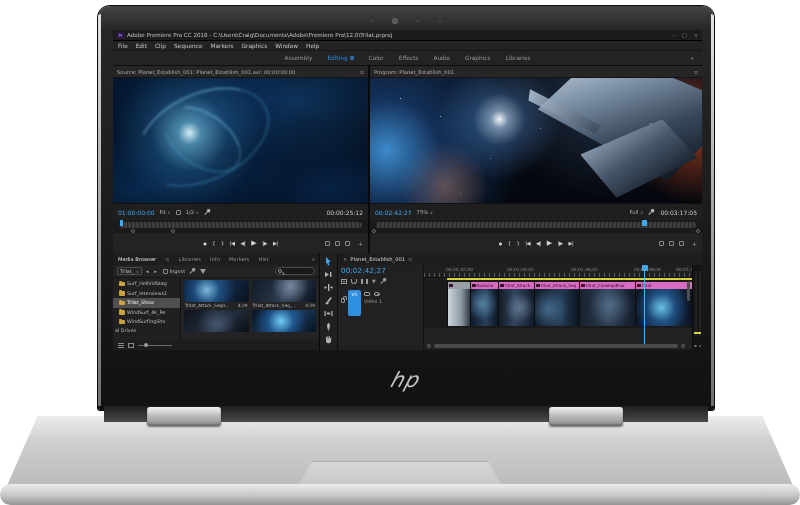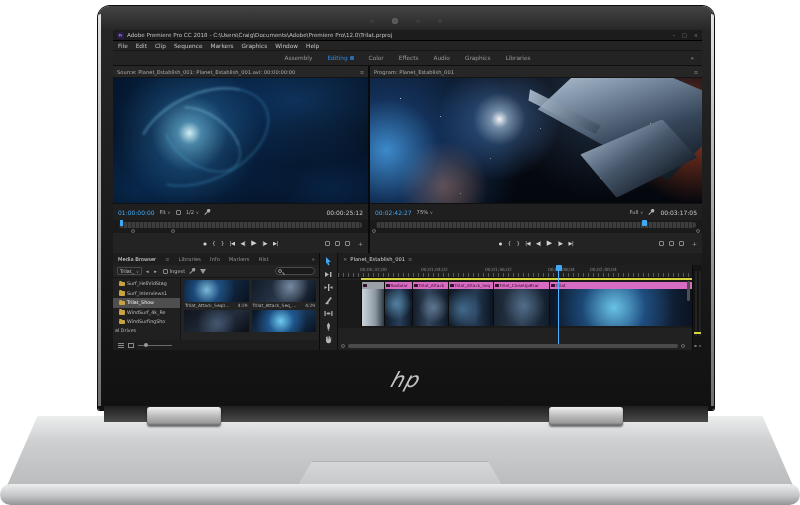--- a/index.html
+++ b/index.html
@@ -534,20 +534,43 @@
           </span>
         </div>
 
         <div class="timeline-panel">
           <div class="tl-tabs">
             <span class="tl-close">×</span>
             <span>Planet_Establish_001</span>
             <span class="ptab-menu">≡</span>
           </div>
           <div class="tl-body">
+            <div class="tl-left">
+              <span class="tl-tc">00;02;42;27</span>
+              <div class="tl-icons">
+                <span class="ic-nest"></span>
+                <span class="ic-magnet"></span>
+                <span class="ic-link"></span>
+                <span class="ic-markersm">▼</span>
+                <svg class="wrench" viewBox="0 0 10 10" width="7">
+                    <path d="M1.5 8.5 L5.5 4.5 A2.4 2.4 0 1 0 4.5 3.5 L0.5 7.5 Z" fill="#9a9a9a"></path>
+                  </svg>
+              </div>
+              <div class="trackhead">
+                <span class="lock"></span>
+                <span class="v1-box">V1</span>
+                <span class="th-right">
+                  <span class="th-ics">
+                    <span class="cam"></span>
+                    <span class="eye"></span>
+                  </span>
+                  <span class="track-name">Video 1</span>
+                </span>
+              </div>
+            </div>
 
             <div class="tl-track-area">
               <div class="tl-ruler">
                 <span class="ruler-label" style="left:22px;">00;00;32;00</span>
                 <span class="ruler-label" style="left:83px;">00;01;04;02</span>
                 <span class="ruler-label" style="left:147px;">00;01;36;02</span>
                 <span class="ruler-label" style="left:210px;">00;02;08;04</span>
                 <span class="ruler-label" style="left:252px;">00;02;40;04</span>
                 <span class="ruler-ticks"></span>
               </div>

